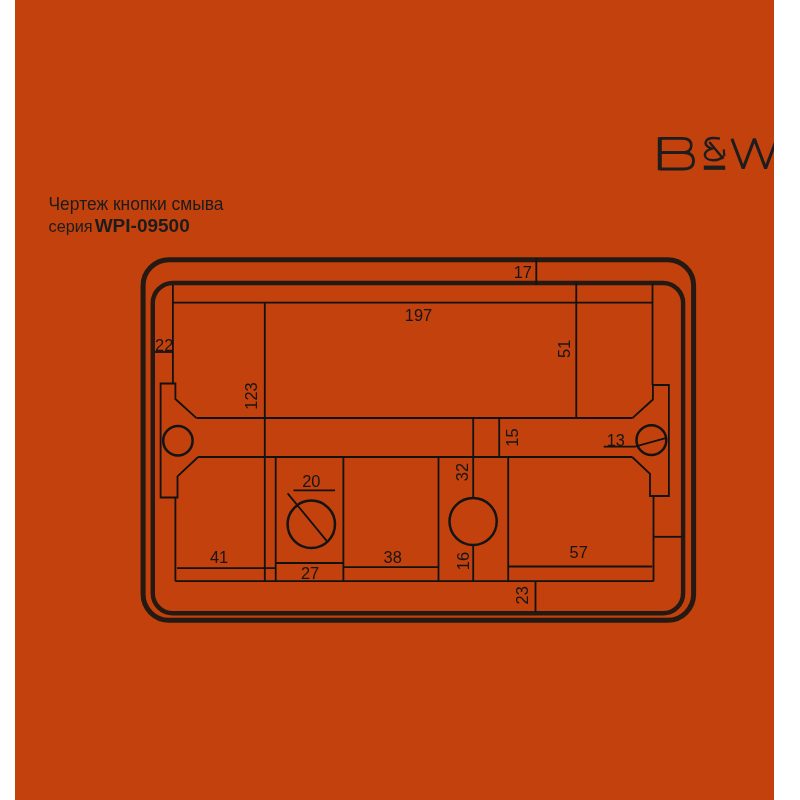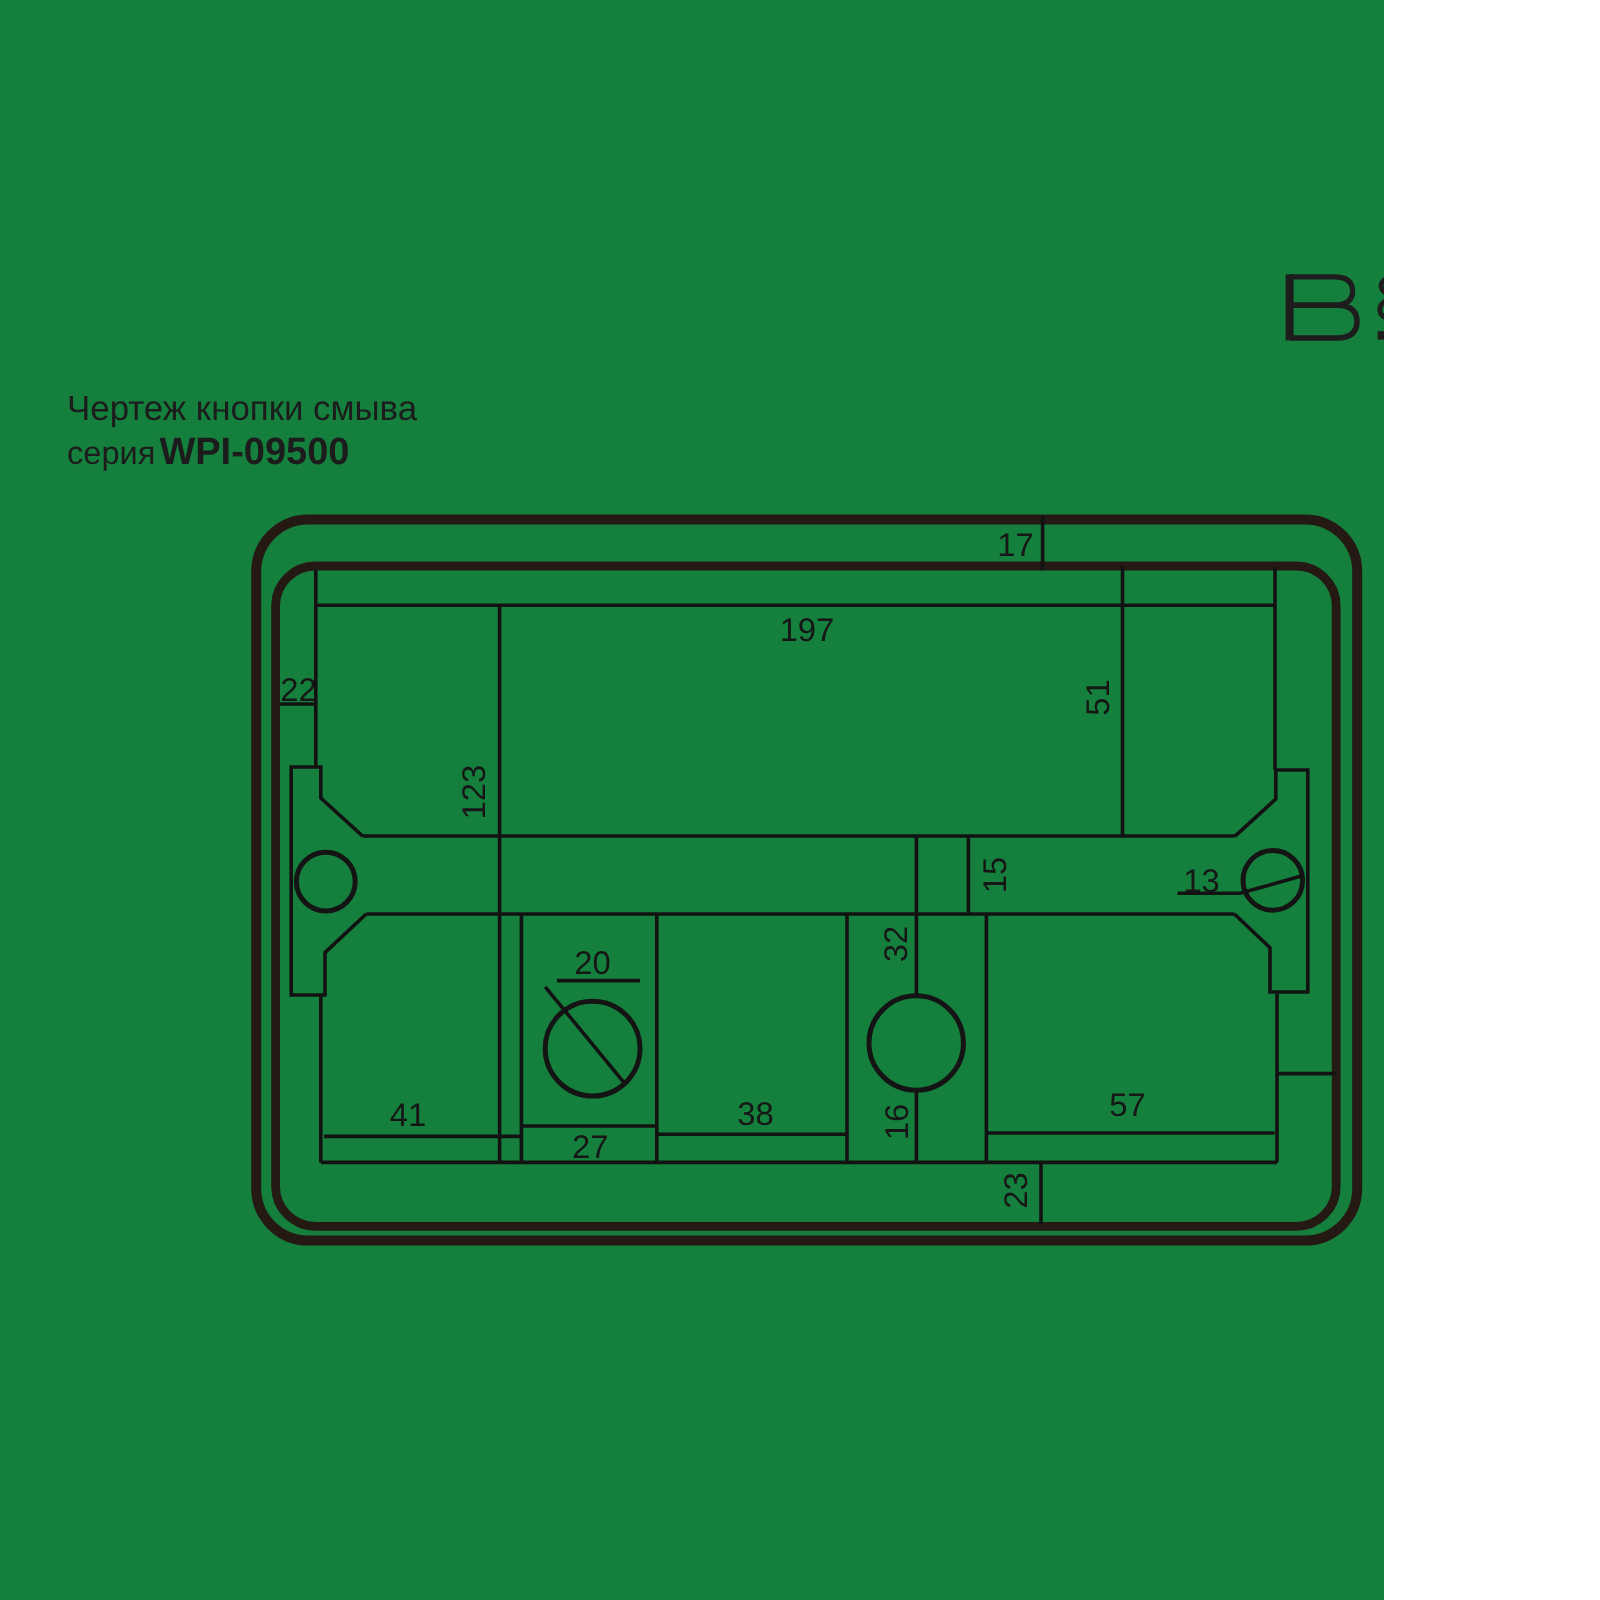--- a/index.html
+++ b/index.html
@@ -1,17 +1,17 @@
 <!DOCTYPE html>
 <html><head>
 <meta charset="utf-8">
 <style>
   html,body{margin:0;padding:0;background:#ffffff;}
-  .page{position:relative;width:692px;height:800px;background:#15803d;overflow:hidden;
-        font-family:"Liberation Sans", sans-serif;}
+  .page{position:relative;width:759px;height:800px;background:#c2410c;overflow:hidden;
+        font-family:"Liberation Sans", sans-serif;margin-left:15px;}
   svg{position:absolute;left:0;top:0;}
   .dim{font-family:"Liberation Sans", sans-serif;font-size:16.4px;fill:#161616;}
 </style>
 </head>
 <body>
 <div class="page">
 <svg width="800" height="800" viewBox="0 0 800 800">
 
   <g>
     <text x="33.5" y="210" font-size="17.45" fill="#1c1c1c">Чертеж кнопки смыва</text>

